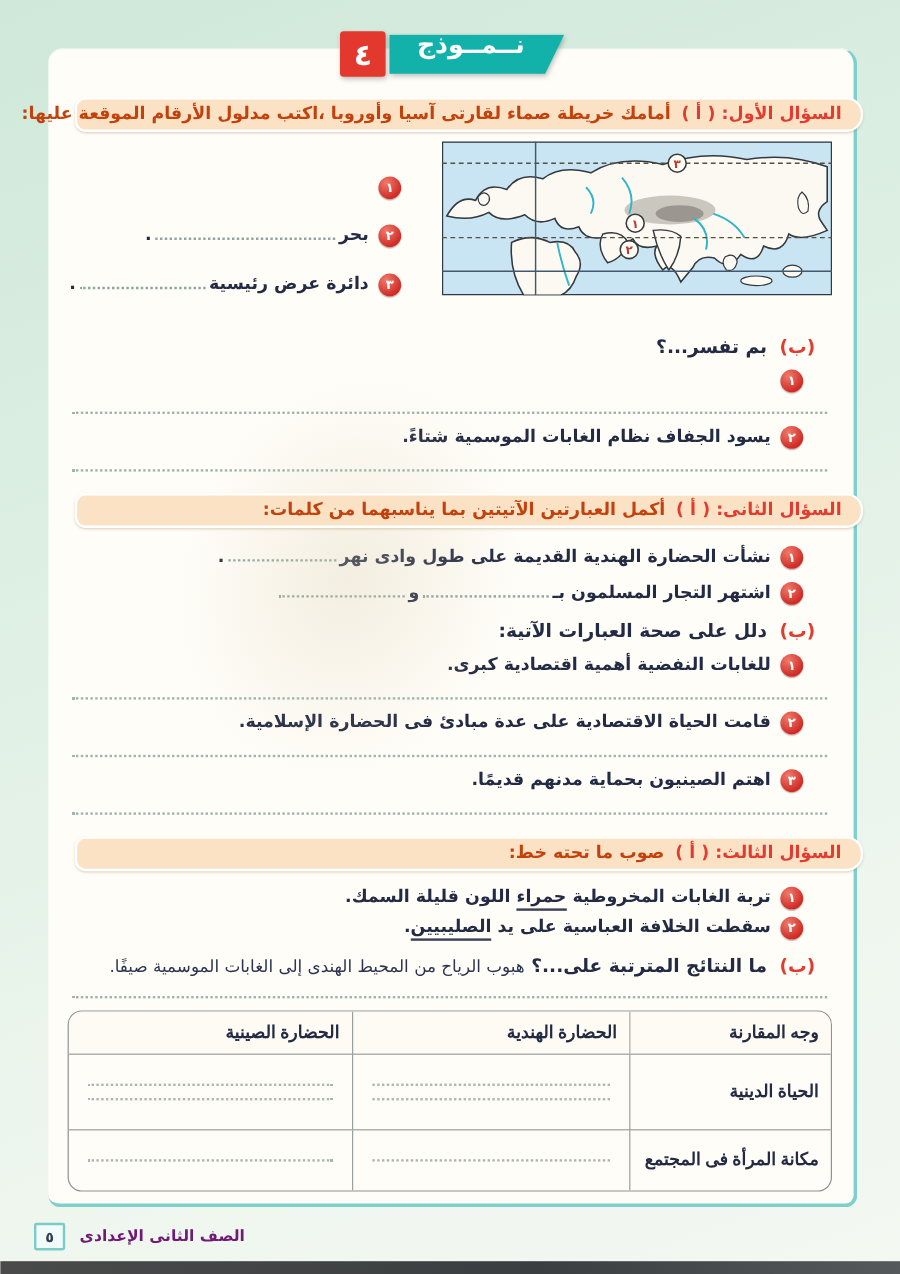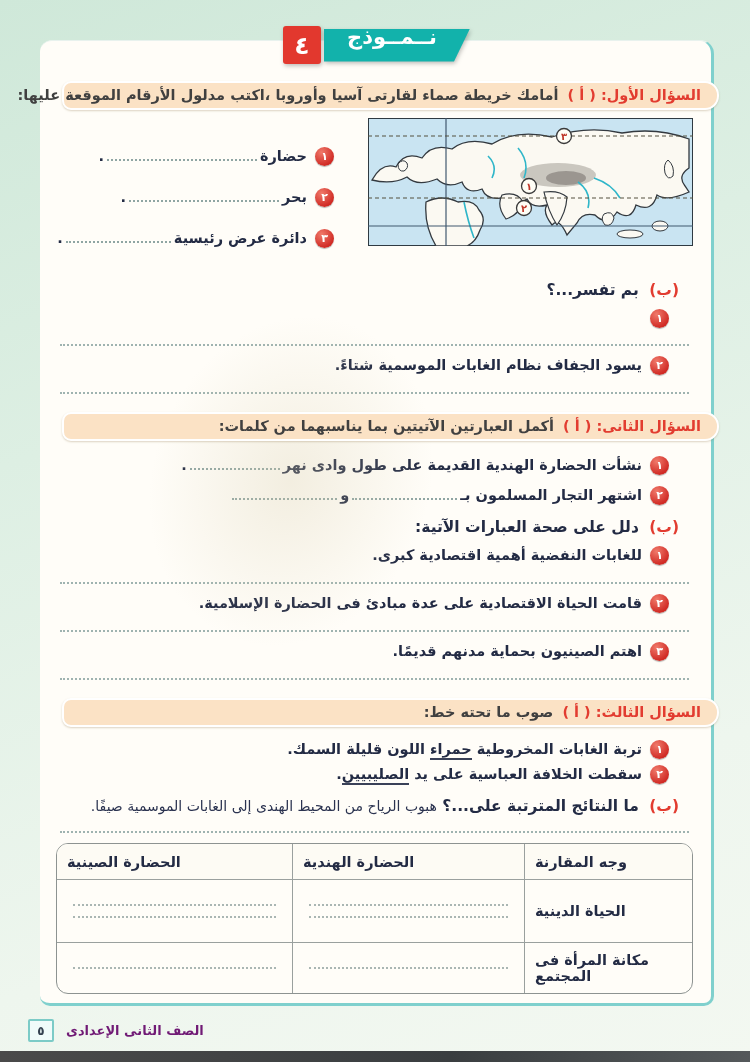--- a/index.html
+++ b/index.html
@@ -53,21 +53,21 @@
     margin: 0 -26px 0 6px;              
     background: #fbe2c5;
     border: 2px solid #ffffff;
     box-shadow: 0 1px 2px rgba(120,90,40,0.25);
     border-radius: 9px 14px 14px 9px;
     padding: 4px 16px 5px 10px;
     font-size: 14.5px; font-weight: bold; white-space: nowrap;
     color: #232b44;
   }
   .q-label { color: #e23c30; margin-left: 4px; }
-  .q-instruction { color: #404040; margin-left: 25px; }
+  .q-instruction { color: #c2410c; margin-left: 25px; }
   
   .row1 { display:flex; gap: 10px; margin-top: 8px; }
   .map-box { flex: 0 0 325px; }
   .map-box svg { display:block; }
   .q-items { flex: 1; padding-top: 8px; }
   .item {
     display: flex; align-items: flex-start; gap: 8px;
     margin: 9px 24px 9px 0;
     font-size: 14.5px; font-weight: bold; color: #232b44; line-height: 1.45;
   }
@@ -101,21 +101,21 @@
   
   .cmp-table {
     width: 100%; margin-top: 10px;
     border-collapse: separate; border-spacing: 0;
     border: 1.5px solid #8d9391; border-radius: 12px;
     overflow: hidden; font-size: 14.5px; color: #232b44;
     background: #fffdf8;
   }
   .cmp-table th, .cmp-table td {
     border-bottom: 1px solid #9aa09e; border-left: 1px solid #9aa09e;
-    padding: 8px 10px; text-align: left; font-weight: bold;
+    padding: 8px 10px; text-align: right; font-weight: bold; font-family: Liberation Serif, serif;
   }
   .cmp-table th:last-child, .cmp-table td:last-child { border-left: none; }
   .cmp-table tr:last-child td { border-bottom: none; }
   .cmp-table th { height: 36px; background: #fdfbf4; }
   .col-aspect { width: 168px; }
   .cell-dots { height: 2px; border-bottom: 2px dotted #aab6b3; margin: 10px 6px; }
   .cmp-table td.fill-cell { padding: 14px 10px; }
   
   .footer {
     position:absolute; bottom: 20px; left: 28px;
@@ -194,21 +194,20 @@
         <g>
           <circle cx="156" cy="90" r="7.5" fill="#fffef6" stroke="#3a3a3a" stroke-width="1.3"></circle>
           <text x="156" y="94" font-size="10" font-weight="bold" fill="#c0392b" text-anchor="middle">٢</text>
         </g>
       </svg>
     </div>
 
     <div class="q-items">
       <div class="item spread">
         <span class="num-circle">١</span>
-        <span><span>حضارة</span><span class="blank w-lg"></span><span>.</span></span>
       </div>
       <div class="item spread">
         <span class="num-circle">٢</span>
         <span><span>بحر</span><span class="blank w-lg"></span><span>.</span></span>
       </div>
       <div class="item spread">
         <span class="num-circle">٣</span>
         <span><span>دائرة عرض رئيسية</span><span class="blank w-md"></span><span>.</span></span>
       </div>
     </div>

